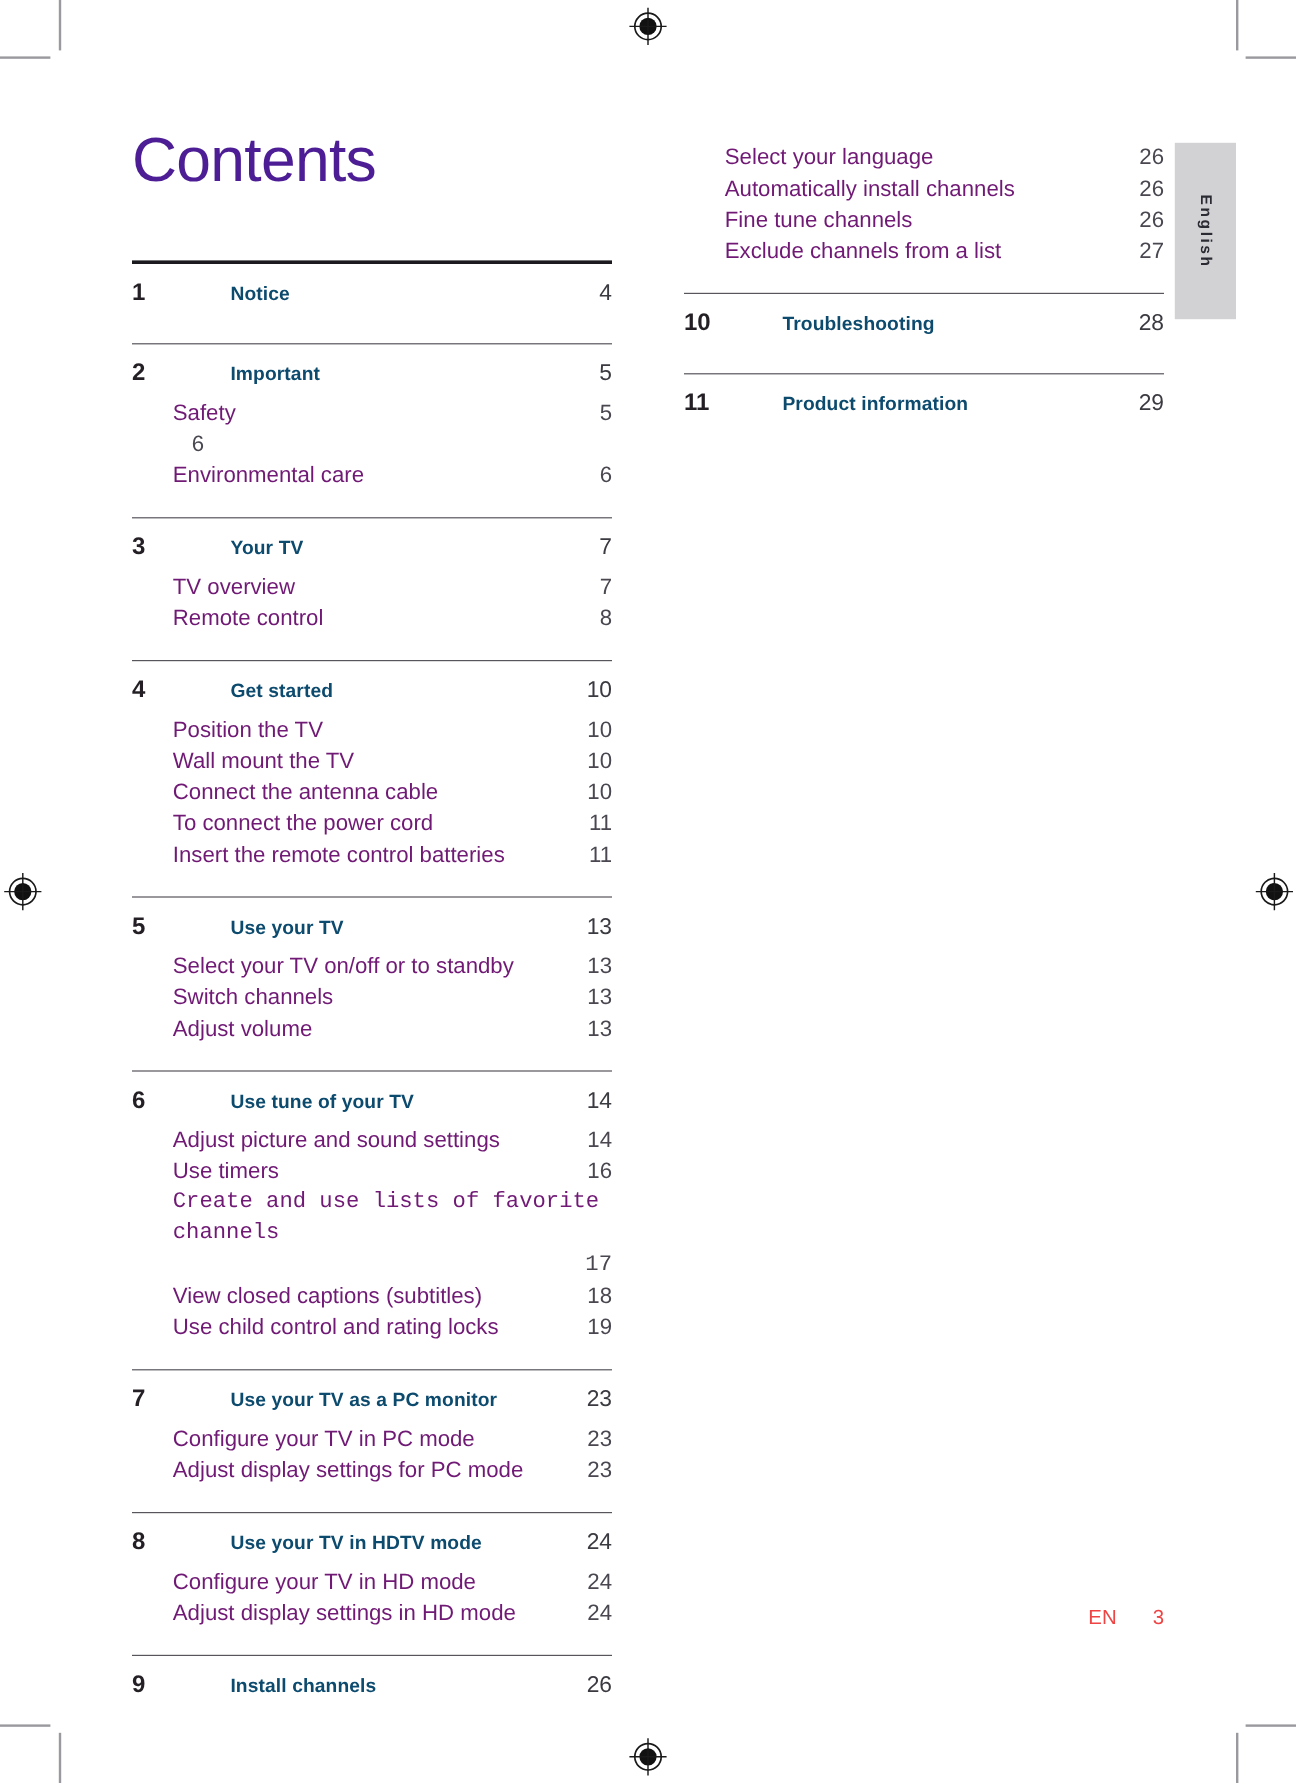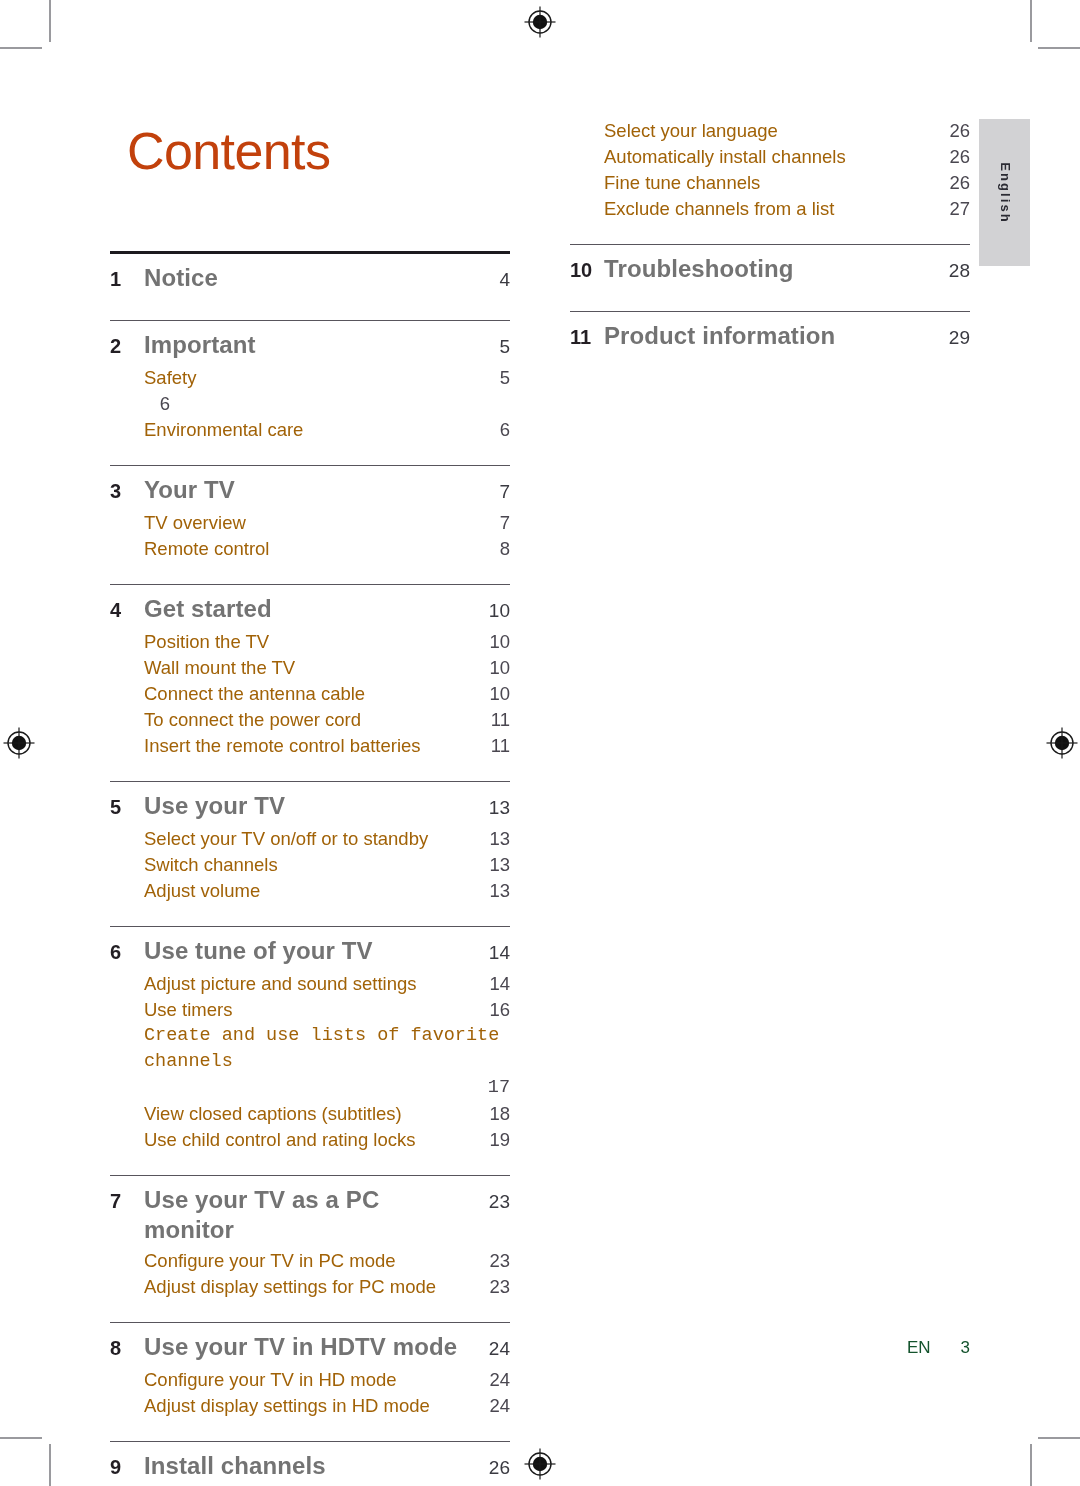--- a/index.html
+++ b/index.html
@@ -43,22 +43,22 @@
     position: absolute;
     width: 400px;
   }
   .col-left  { left: 110px; top: 108px; }
   .col-right { left: 570px; top: 118px; }
 
   .page-title {
     font-size: 52px;
     font-weight: 400;
     letter-spacing: -0.6px;
-    color: #c2410c;
-    margin: 17px;
+    color: #4c1d95;
+    margin: 0;
     padding: 0 0 57px 0;
     line-height: 1;
   }
 
   
   .rule {
     height: 1px;
     background: #58555c;
     margin: 0;
   }
@@ -93,39 +93,40 @@
     min-width: 26px;
   }
 
   
   .row.chapter {
     line-height: 30px;
     padding-top: 9px;
     padding-bottom: 3px;
   }
   .row.chapter .label {
-    font-size: 24px;
+    font-size: 16px;
     font-weight: 700;
-    color: #737373;
+    color: #0c4a6e;
     letter-spacing: 0.1px;
+    margin-left: 48px;
   }
   .row.chapter .pg {
     font-size: 19px;
     font-weight: 400;
     color: #3a3a41;
   }
 
   
   .row.sub {
     line-height: 26px;
   }
   .row.sub .label {
     font-size: 18.5px;
     font-weight: 400;
-    color: #a16207;
+    color: #701a75;
   }
   .row.sub .pg {
     font-size: 18.5px;
     font-weight: 400;
     color: #4a4750;
   }
   .row.sub .num { font-size: 0; }
 
   
   .row.sub.wrapped { display: block; padding-left: 34px; font-family: Liberation Mono, monospace; }
@@ -161,21 +162,21 @@
   }
 
   
   .footer {
     position: absolute;
     left: 700px;
     top: 1338px;
     width: 270px;
     text-align: right;
     font-size: 17px;
-    color: #14532d;
+    color: #ef4444;
   }
   .footer .en { margin-right: 30px; }
 </style>
 </head>
 <body>
 
 <div class="crop v" style="left:49px;  top:0px;    height:42px;"></div>
 <div class="crop h" style="left:0px;   top:47px;   width:42px;"></div>
 <div class="crop v" style="left:1030px; top:0px;   height:42px;"></div>
 <div class="crop h" style="left:1038px; top:47px;  width:42px;"></div>

